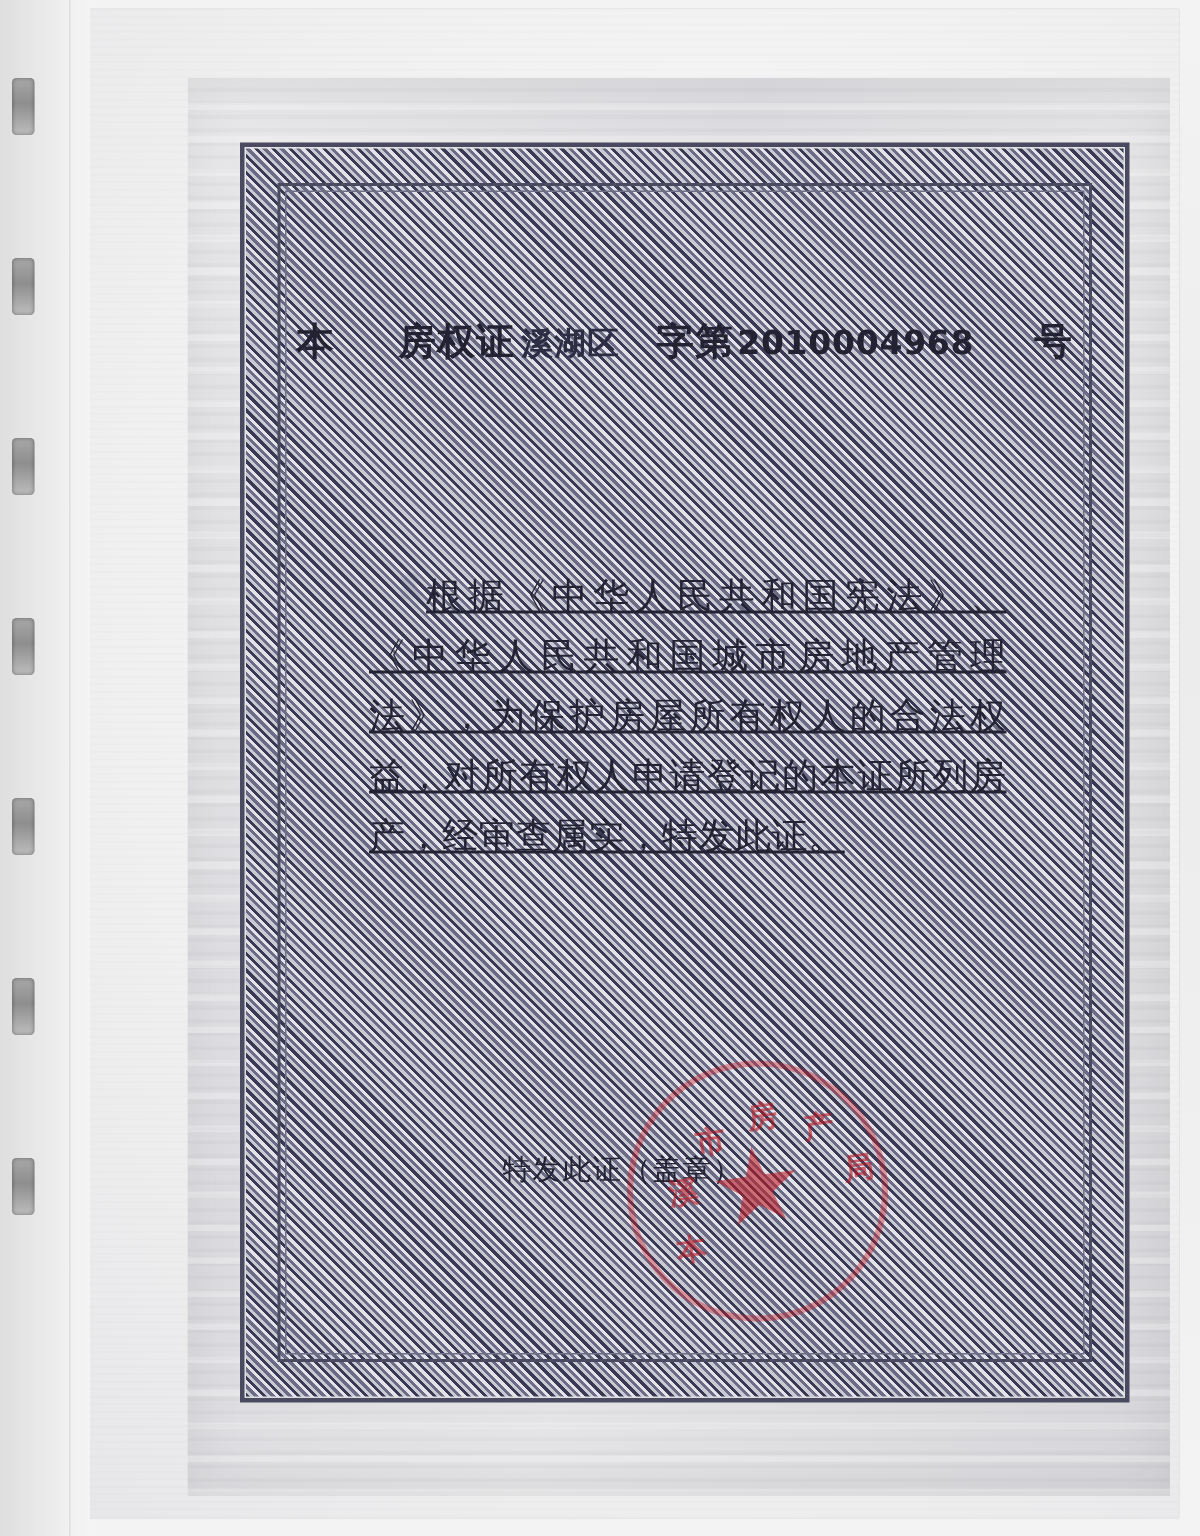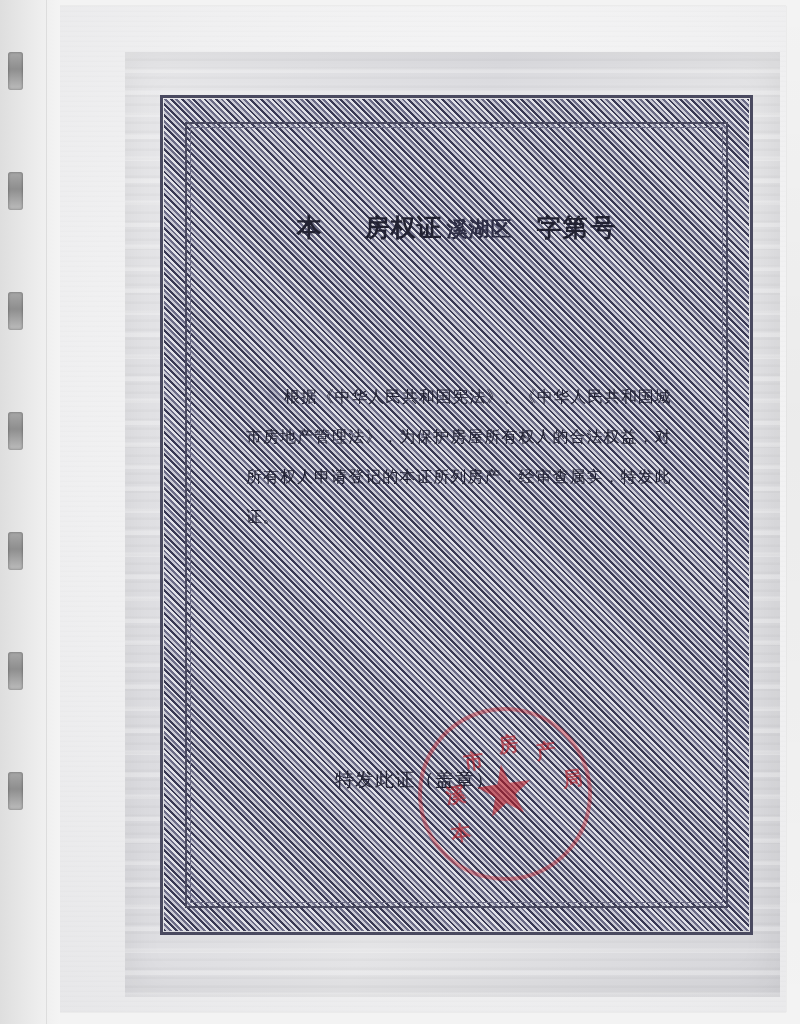--- a/index.html
+++ b/index.html
@@ -166,25 +166,26 @@
     letter-spacing: 0.5px;
     margin-right: 40px;
   }
   .t-hao { }
 
   .body-text {
     position: absolute;
     left: 56px;
     top: 250px;
     width: 425px;
-    font-size: 16px;
+    font-size: 24px;
     line-height: 40px;
     color: #232334;
     text-align: justify;
     letter-spacing: 0.4px;
+    text-decoration: underline;
   }
   .body-text p {
     margin: 0;
     text-indent: 38px;
   }
 
   .issuer-row {
     position: absolute;
     left: 145px;
     top: 640px;
@@ -263,20 +264,21 @@
   <div class="frame-inner"></div>
   <div class="frame-inner2"></div>
 
   <div class="content">
 
     <div class="title-row">
       <span class="t-ben">本</span>
       <span class="t-main">房权证</span>
       <span class="t-district">溪湖区</span>
       <span class="t-zidi">字第</span>
+      <span class="t-number">2010004968</span>
       <span class="t-hao">号</span>
     </div>
 
     <div class="body-text">
       <p>根据《中华人民共和国宪法》、《中华人民共和国城市房地产管理法》，为保护房屋所有权人的合法权益，对所有权人申请登记的本证所列房产，经审查属实，特发此证。</p>
     </div>
 
     <div class="issuer-row">特发此证（盖章）</div>
 
     <div class="seal">

